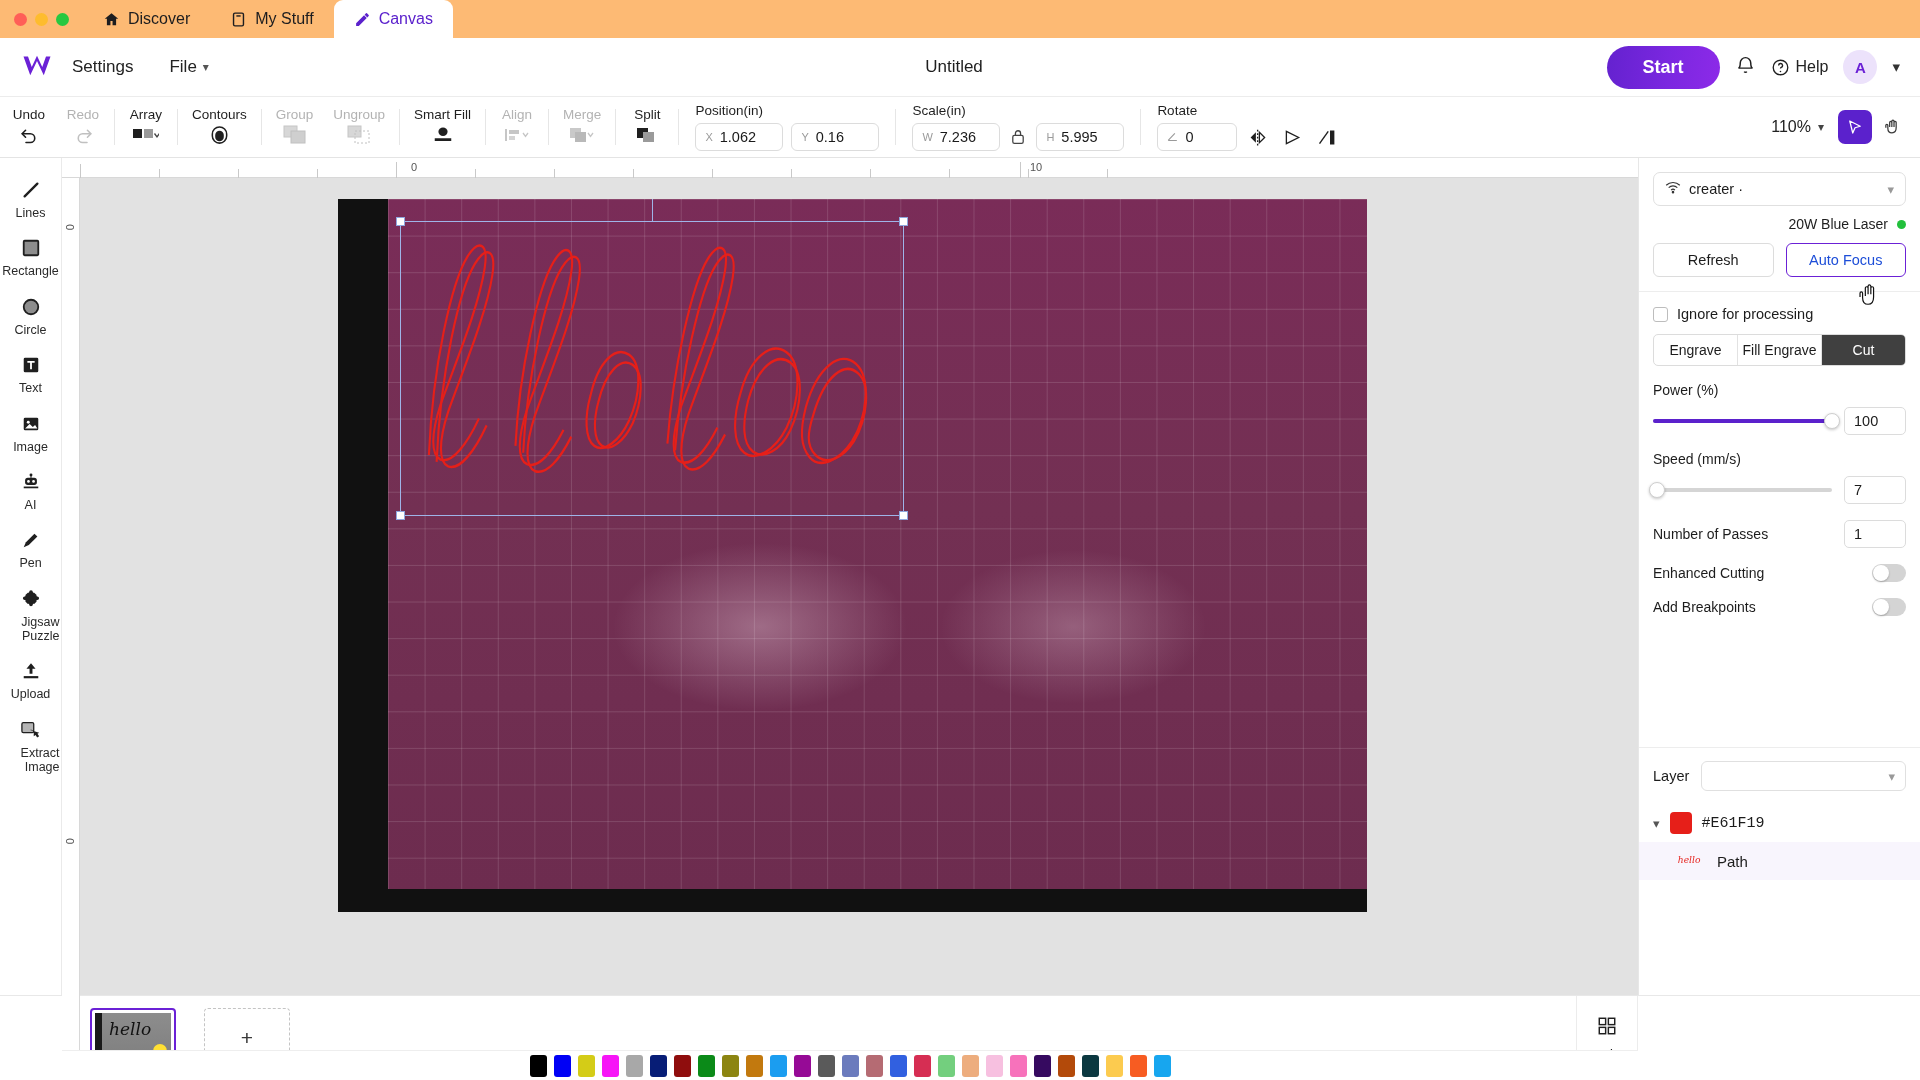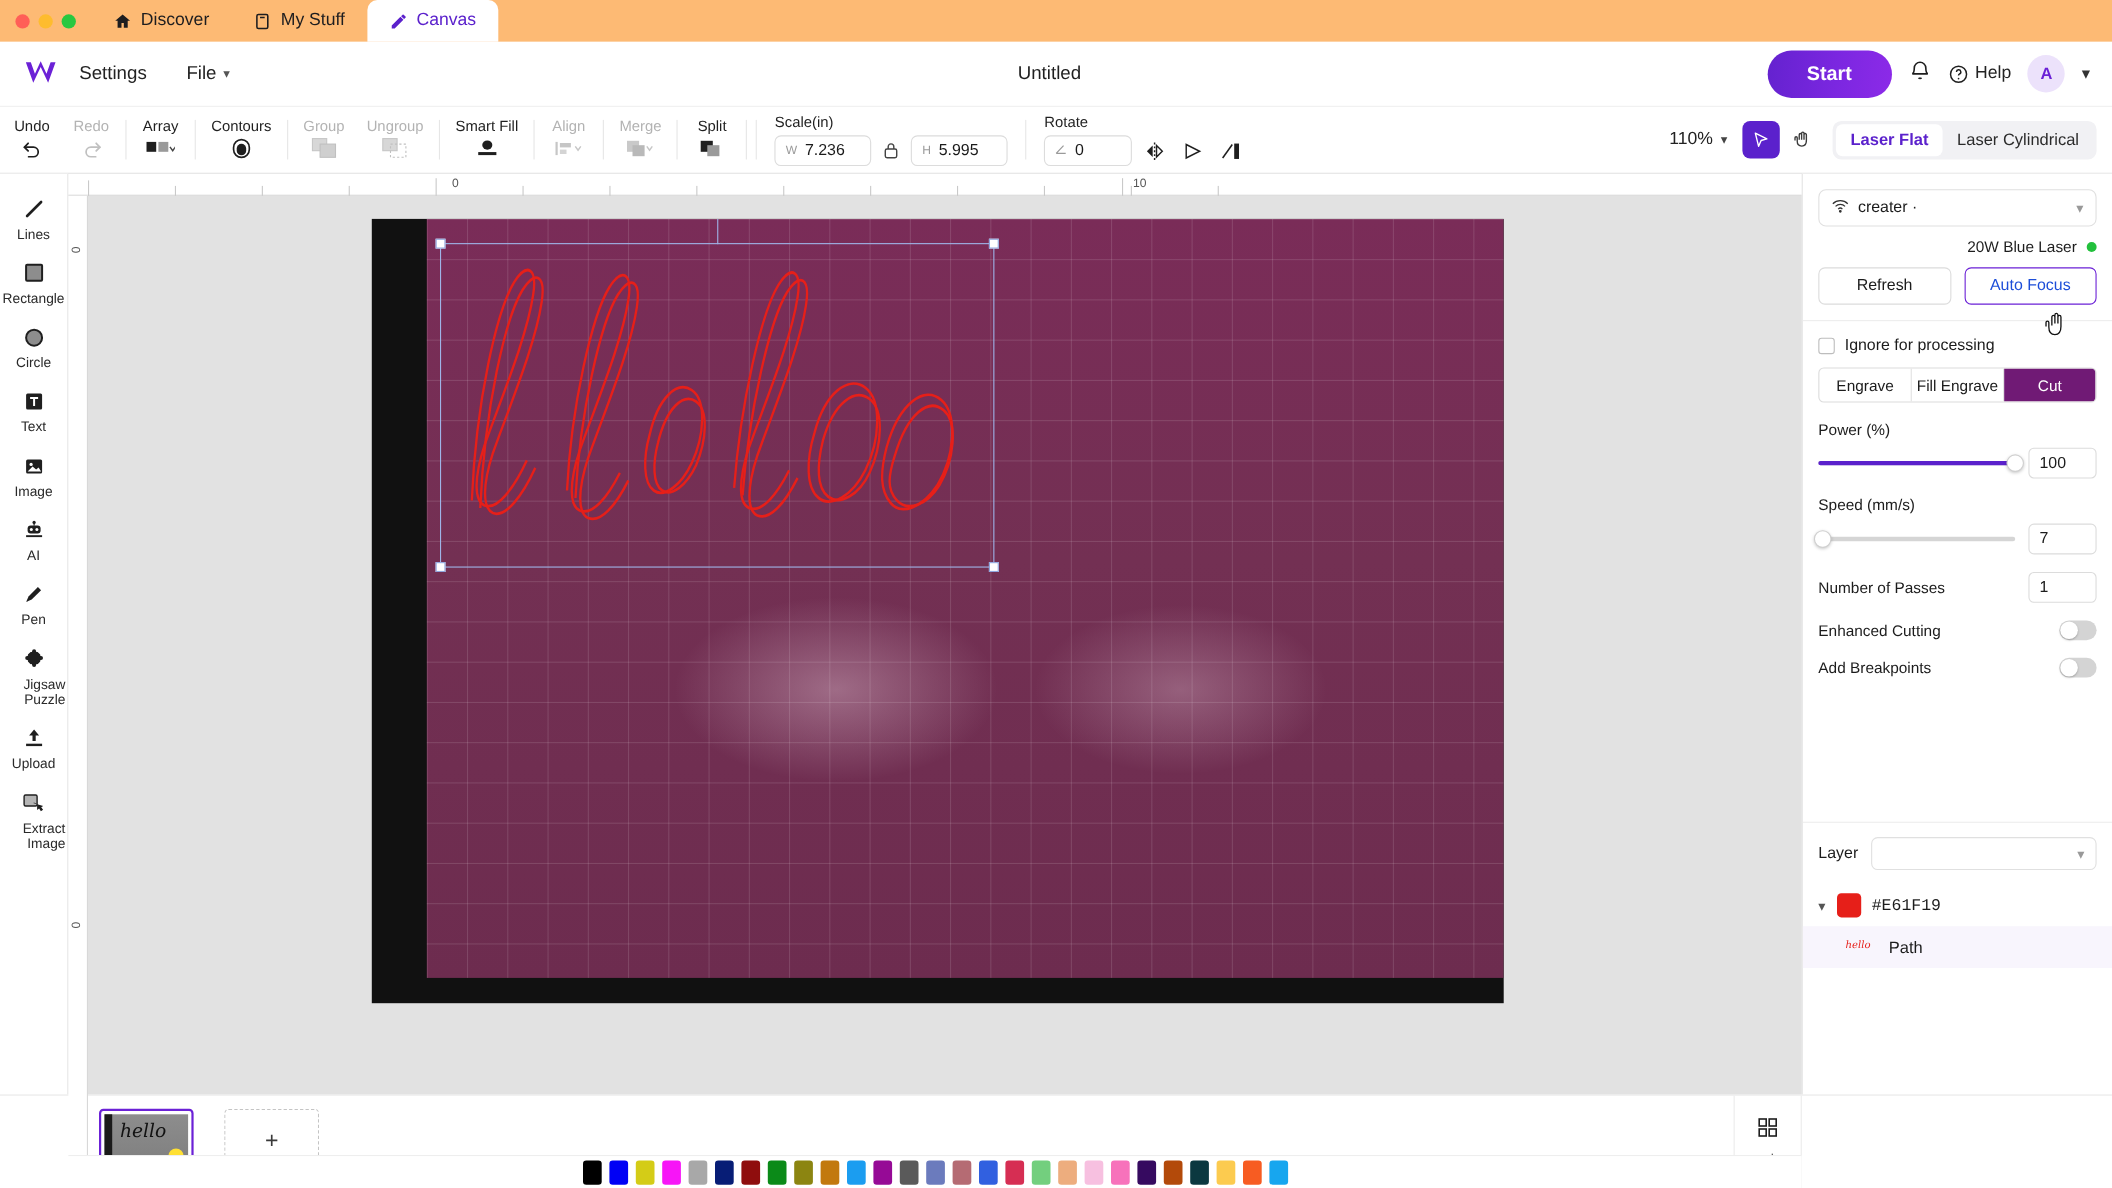--- a/index.html
+++ b/index.html
@@ -176,21 +176,21 @@
     font-family: "Liberation Sans", sans-serif; position: relative;
   }
   .obtn.accent { border: 1.5px solid #6b21d6; color: #1d4ed8; }
 
   .chkrow { display: flex; align-items: center; gap: 9px; font-size: 14.5px; color: #1c1c1c; padding: 14px 14px 0 14px; }
   .chkbox { width: 15px; height: 15px; border: 1px solid #bdbdbd; border-radius: 3px; }
 
   .segmode { display: flex; margin: 12px 14px 0 14px; border: 1px solid #dcdcdc; border-radius: 5px; overflow: hidden; }
   .segmode div { flex: 1; text-align: center; font-size: 14px; padding: 7px 2px; color: #1c1c1c; border-right: 1px solid #e2e2e2; white-space: nowrap;}
   .segmode div:last-child { border-right: none; }
-  .segmode div.on { background: #701a75; color: #fff; }
+  .segmode div.on { background: #404040; color: #fff; }
 
   .plabel { font-size: 14px; color: #1c1c1c; margin: 16px 14px 0 14px; }
   .sliderrow { display: flex; align-items: center; gap: 12px; margin: 9px 14px 0 14px; }
   .track { flex: 1; height: 4px; border-radius: 2px; background: #d5d5d5; position: relative; }
   .fill { position: absolute; left: 0; top: 0; bottom: 0; background: #5b21cc; border-radius: 2px; }
   .knob {
     position: absolute; top: 50%; transform: translate(-50%,-50%);
     width: 16px; height: 16px; border-radius: 50%; background: #fff;
     border: 1px solid #cfcfcf; box-shadow: 0 1px 3px rgba(0,0,0,.22);
   }
@@ -434,20 +434,33 @@
       <span class="ico">
         <svg viewBox="0 0 22 18" width="22" height="18">
             <rect x="1" y="2" width="11" height="10" fill="#1f1f1f"></rect>
             <rect x="7" y="6" width="11" height="10" fill="#9a9a9a"></rect>
           </svg>
       </span>
     </div>
 
     <div class="sep"></div>
 
+    <div class="fieldgrp">
+      <div class="glabel">Position(in)</div>
+      <div class="frow">
+        <div class="nfield">
+          <span class="k">X</span>
+          <span class="v">1.062</span>
+        </div>
+        <div class="nfield">
+          <span class="k">Y</span>
+          <span class="v">0.16</span>
+        </div>
+      </div>
+    </div>
 
     <div class="sep"></div>
 
     <div class="fieldgrp">
       <div class="glabel">Scale(in)</div>
       <div class="frow">
         <div class="nfield">
           <span class="k">W</span>
           <span class="v">7.236</span>
         </div>
@@ -506,24 +519,20 @@
     <div style="display:flex;align-items:center;">
       <div class="cursor-btn">
         <svg viewBox="0 0 24 24" width="18" height="18" fill="none" stroke="#fff" stroke-width="1.7" stroke-linejoin="round">
             <path d="M5 4 L19 11 L12 13 L9 20 Z"></path>
           </svg>
       </div>
       <div class="hand-btn">
         <svg viewBox="0 0 24 24" width="20" height="20" fill="none" stroke="#3a3a3a" stroke-width="1.5">
             <path d="M8 12V6.5a1.3 1.3 0 0 1 2.6 0V12V5a1.3 1.3 0 0 1 2.6 0v7V6.6a1.3 1.3 0 0 1 2.6 0V13c0 4-2 6-5 6s-5-2-5-5.5V10a1.2 1.2 0 0 0-2.4 0v3"></path>
           </svg>
-      </div>
-      <div class="segwrap">
-        <div class="seg on">Laser Flat</div>
-        <div class="seg">Laser Cylindrical</div>
       </div>
     </div>
   </div>
 
   <div class="body">
 
     <div class="tools">
       <div class="tool">
         <span class="tico">
           <svg viewBox="0 0 22 22" width="20" height="20">

